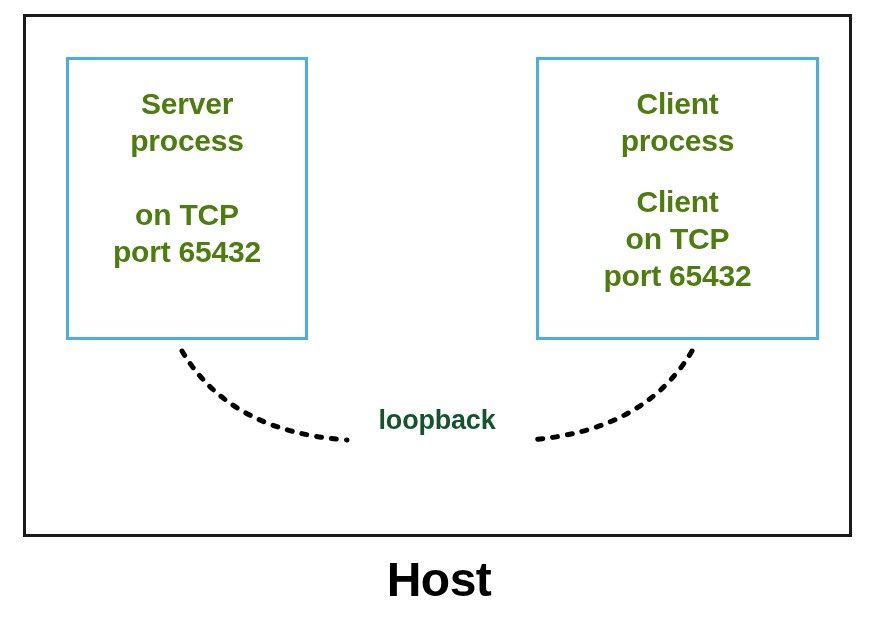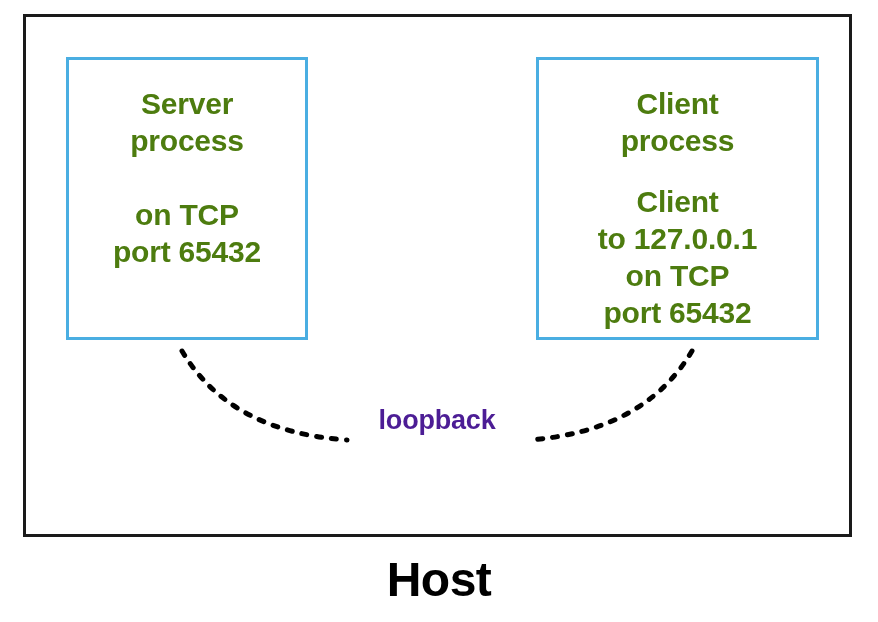--- a/index.html
+++ b/index.html
@@ -88,21 +88,21 @@
     pointer-events: none;
   }
 
   
   .loopback-label {
     position: absolute;
     left: 337px;
     top: 402px;
     width: 200px;
     text-align: center;
-    color: #4c1d95;
+    color: #14532d;
     font-weight: bold;
     font-size: 27px;
     line-height: 37px;
     letter-spacing: -0.2px;
   }
   .loopback-label .line {
     display: block;
     white-space: nowrap;
   }
 
@@ -138,21 +138,20 @@
     </div>
   </div>
 
   <div class="process-box client">
     <div class="box-text box-title">
       <span class="line">Client</span>
       <span class="line">process</span>
     </div>
     <div class="box-text box-detail tight">
       <span class="line">Client</span>
-      <span class="line">to 127.0.0.1</span>
       <span class="line">on TCP</span>
       <span class="line">port 65432</span>
     </div>
   </div>
 
   <svg class="curves" viewBox="0 0 878 622">
     <path d="M 182 351 Q 230 432 347 440" fill="none" stroke="#000000" stroke-width="5" stroke-linecap="round" stroke-dasharray="5 10"></path>
     <path d="M 692 351 Q 644 432 528 440" fill="none" stroke="#000000" stroke-width="5" stroke-linecap="round" stroke-dasharray="5 10"></path>
   </svg>
 

